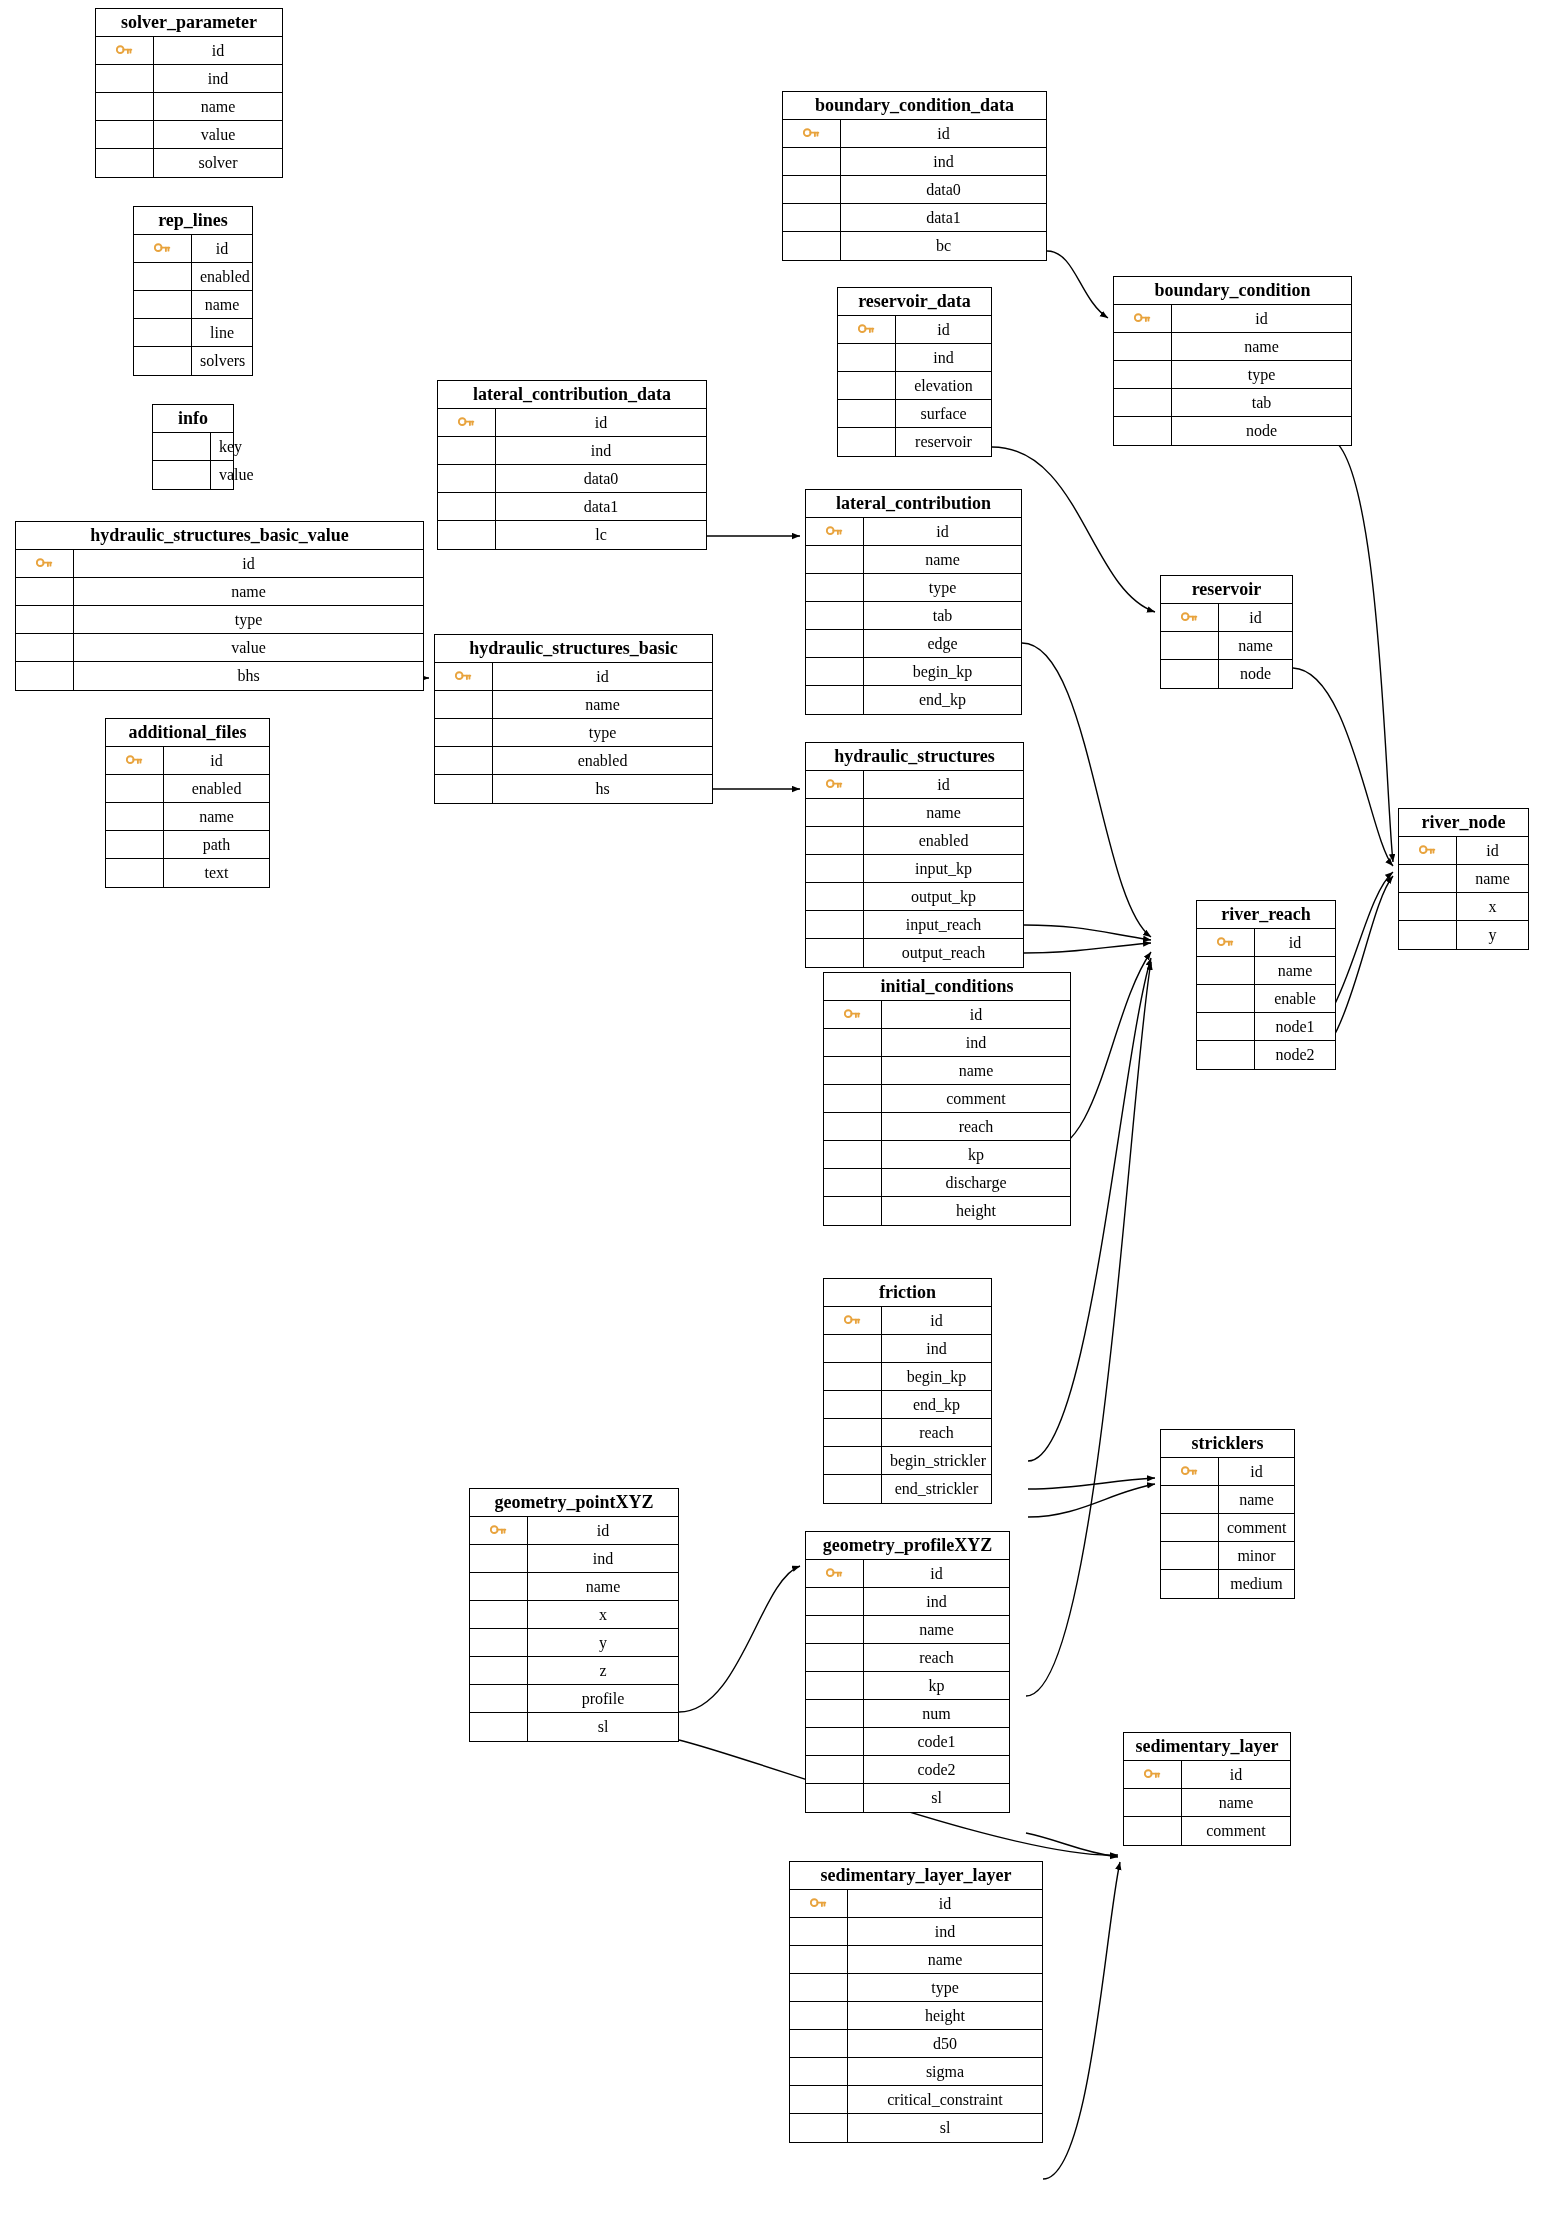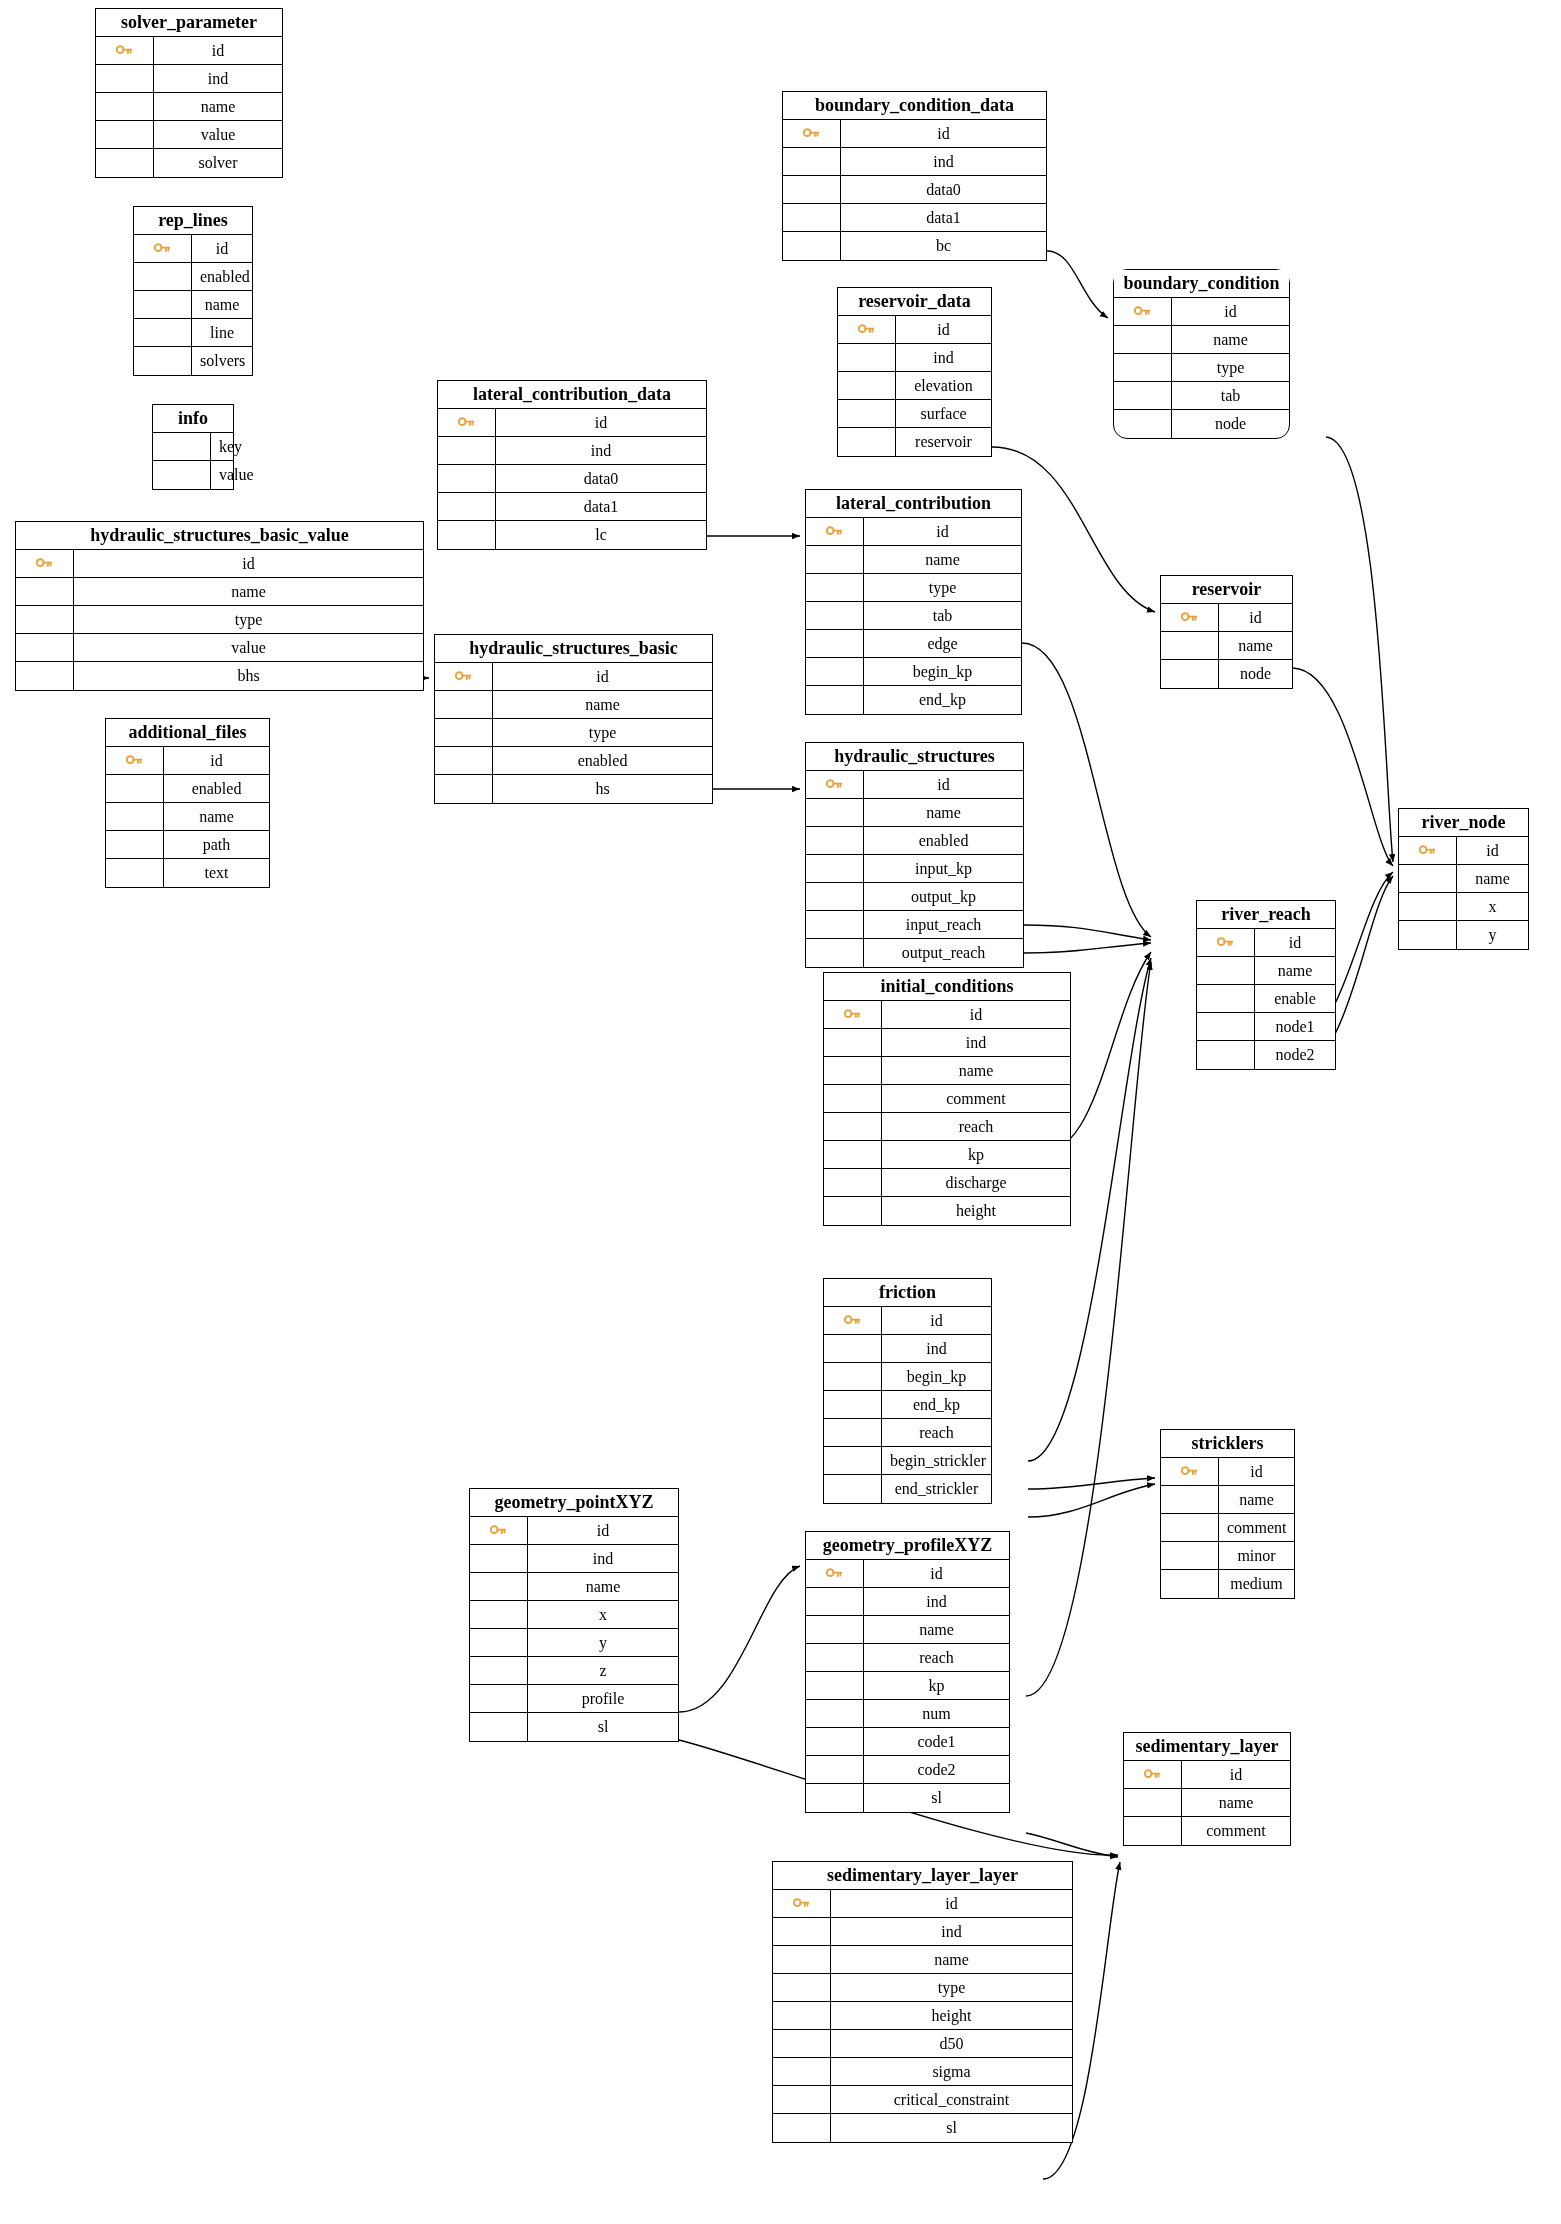--- a/index.html
+++ b/index.html
@@ -619,21 +619,21 @@
       </div>
       <div class="row">
         <div class="cell-key"></div>
         <div class="cell-name">code2</div>
       </div>
       <div class="row">
         <div class="cell-key"></div>
         <div class="cell-name">sl</div>
       </div>
     </div>
-    <div class="entity" style="left: 772px; top: 1861px; width: 301px;">
+    <div class="entity" style="left: 789px; top: 1861px; width: 254px;">
       <div class="entity-title">sedimentary_layer_layer</div>
       <div class="row">
         <div class="cell-key">
           <svg class="key-icon" viewBox="0 0 20 14" xmlns="http://www.w3.org/2000/svg">
             <circle cx="5" cy="6" r="4" fill="none" stroke="#E8A33D" stroke-width="2.2"></circle>
             <path d="M8.5 6 L18 6" stroke="#E8A33D" stroke-width="2.2" stroke-linecap="round"></path>
             <path d="M14 6 L14 10" stroke="#E8A33D" stroke-width="2.2" stroke-linecap="round"></path>
             <path d="M17 6 L17 9.5" stroke="#E8A33D" stroke-width="2.2" stroke-linecap="round"></path>
           </svg>
         </div>
@@ -665,21 +665,21 @@
       </div>
       <div class="row">
         <div class="cell-key"></div>
         <div class="cell-name">critical_constraint</div>
       </div>
       <div class="row">
         <div class="cell-key"></div>
         <div class="cell-name">sl</div>
       </div>
     </div>
-    <div class="entity" style="left: 1113px; top: 269px; width: 177px; border-radius: 14px;">
+    <div class="entity" style="left: 1113px; top: 276px; width: 239px;">
       <div class="entity-title">boundary_condition</div>
       <div class="row">
         <div class="cell-key">
           <svg class="key-icon" viewBox="0 0 20 14" xmlns="http://www.w3.org/2000/svg">
             <circle cx="5" cy="6" r="4" fill="none" stroke="#E8A33D" stroke-width="2.2"></circle>
             <path d="M8.5 6 L18 6" stroke="#E8A33D" stroke-width="2.2" stroke-linecap="round"></path>
             <path d="M14 6 L14 10" stroke="#E8A33D" stroke-width="2.2" stroke-linecap="round"></path>
             <path d="M17 6 L17 9.5" stroke="#E8A33D" stroke-width="2.2" stroke-linecap="round"></path>
           </svg>
         </div>

